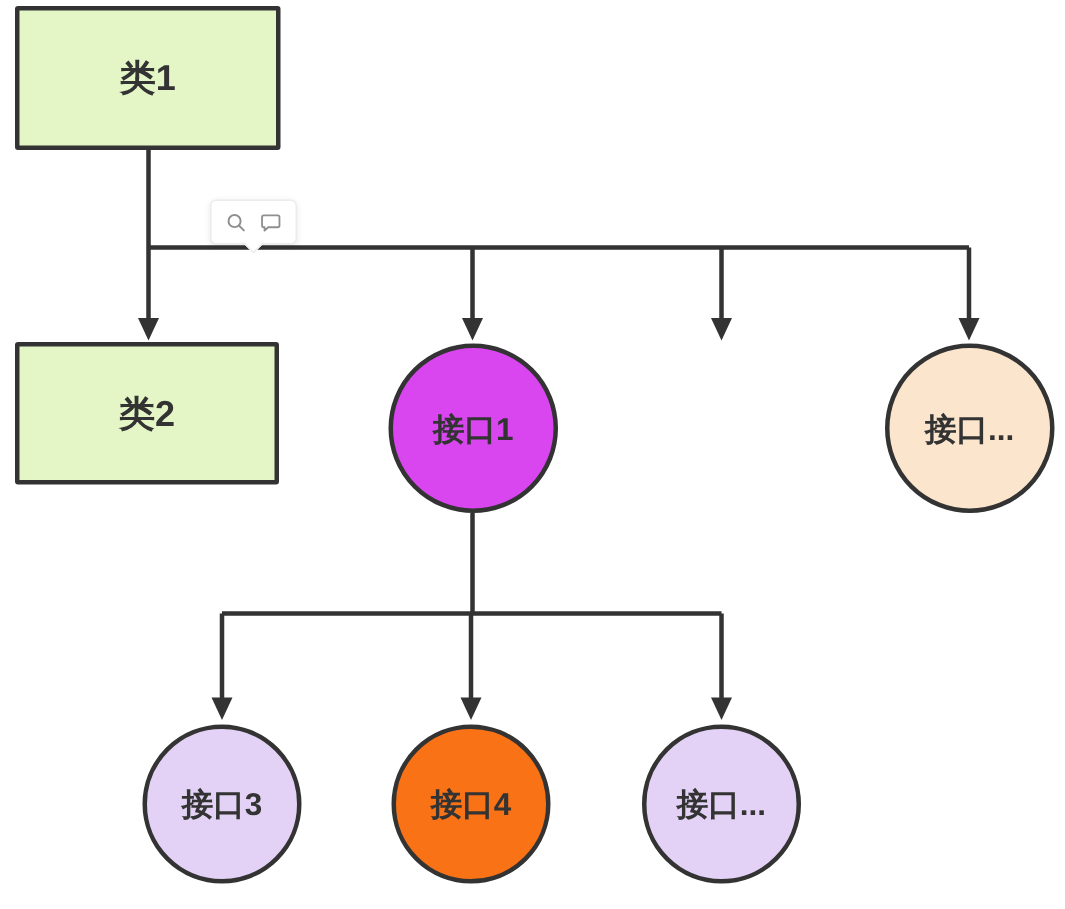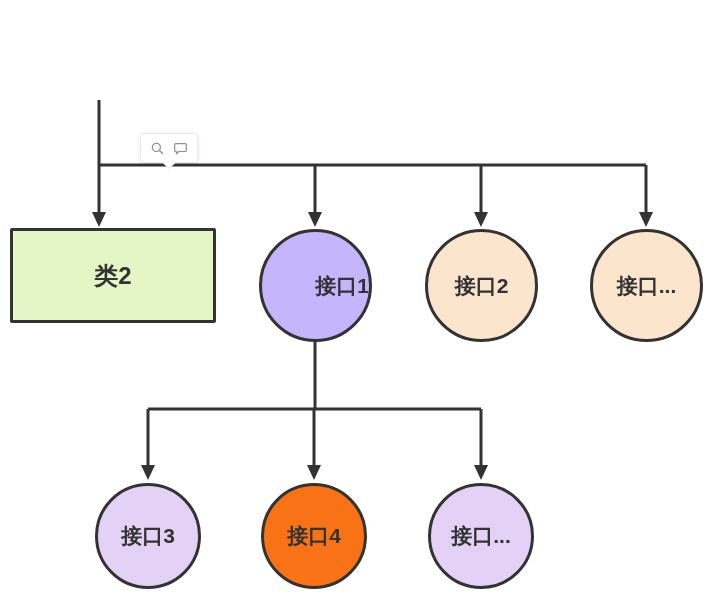--- a/index.html
+++ b/index.html
@@ -75,32 +75,32 @@
       <polygon points="639,212 653,212 646,227"></polygon>
     </g>
     <g>
       <path d="M315 342 V409 M148 409 H481 M148 409 V466 M314 409 V466 M481 409 V466"></path>
       <polygon points="141,465 155,465 148,480"></polygon>
       <polygon points="307,465 321,465 314,480"></polygon>
       <polygon points="474,465 488,465 481,480"></polygon>
     </g>
   </svg>
 
+  <div class="node rect" style="left: 10px; top: 4px; width: 177px; height: 96px; background-color: rgb(228, 246, 198);">
+    <span class="label">类1</span>
+  </div>
 
-  <div class="node rect" style="left: 10px; top: 228px; width: 206px; height: 95px; background-color: rgb(228, 246, 198); align-items: center;">
+  <div class="node rect" style="left: 10px; top: 228px; width: 176px; height: 95px; background-color: rgb(228, 246, 198); align-items: center;">
     <span class="label">类2</span>
   </div>
 
-  <div class="node circle" style="left: 259px; top: 229px; width: 113px; height: 113px; background-color: #c4b5fd; justify-content: flex-end;">
+  <div class="node circle" style="left: 259px; top: 229px; width: 113px; height: 113px; background-color: #d946ef;">
     <span class="label">接口1</span>
   </div>
 
-  <div class="node circle" style="left: 425px; top: 229px; width: 113px; height: 113px; background-color: rgb(251, 229, 205);">
-    <span class="label">接口2</span>
-  </div>
 
   <div class="node circle" style="left: 590px; top: 229px; width: 113px; height: 113px; background-color: rgb(251, 229, 205);">
     <span class="label">接口...</span>
   </div>
 
   <div class="node circle" style="left: 95px; top: 483px; width: 106px; height: 106px; background-color: rgb(227, 210, 245); text-align: center;">
     <span class="label">接口3</span>
   </div>
 
   <div class="node circle" style="left: 261px; top: 483px; width: 106px; height: 106px; background-color: #f97316;">

